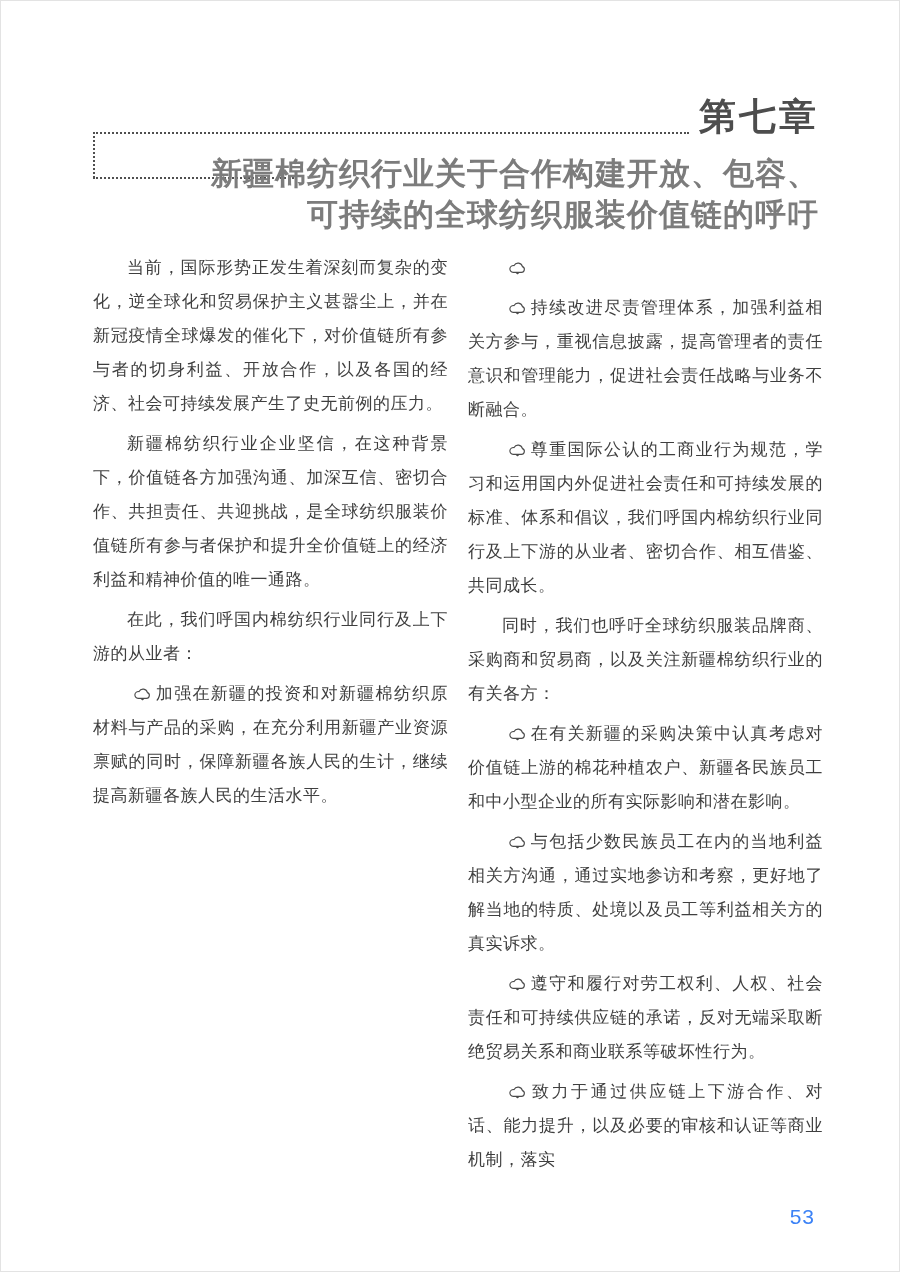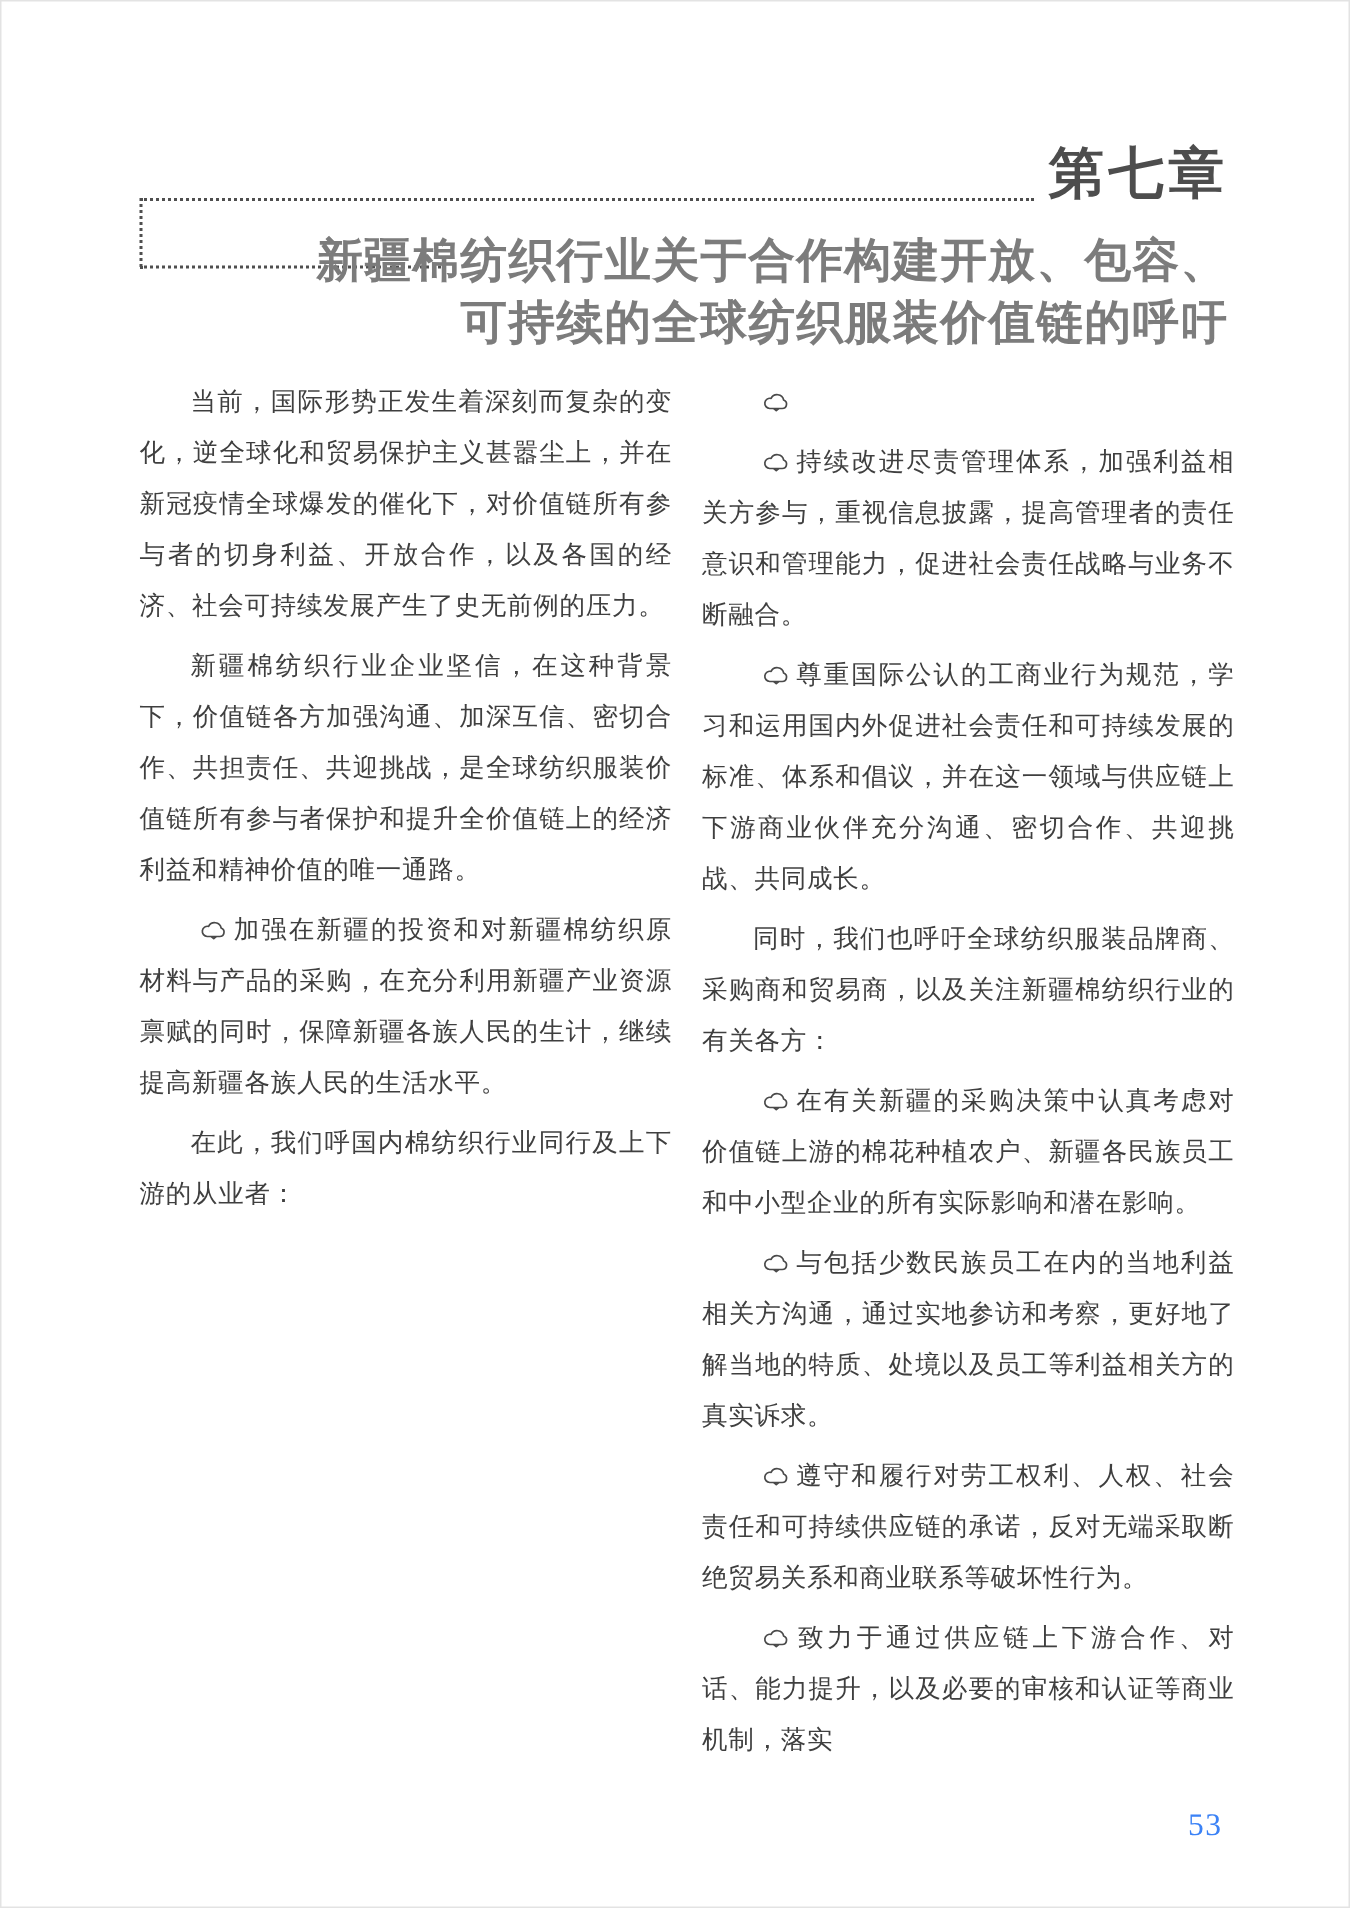--- a/index.html
+++ b/index.html
@@ -9,21 +9,21 @@
   }
   .page {
     position: relative;
     width: 900px;
     height: 1272px;
     margin: 0 auto;
     background: #ffffff;
     border: 1px solid #e3e3e3;
     box-sizing: border-box;
     overflow: hidden;
-    font-family: Liberation Serif, serif;
+    font-family: Liberation Sans, sans-serif;
   }
 
   
   .chapter-number {
     position: absolute;
     top: 96px;
     right: 80px;
     font-size: 37px;
     font-weight: bold;
     color: #4d4d4d;
@@ -123,39 +123,39 @@
 
   <div class="chapter-title">
     <div>新疆棉纺织行业关于合作构建开放、包容、</div>
     <div>可持续的全球纺织服装价值链的呼吁</div>
   </div>
 
   <div class="columns">
     <div class="col">
         <p class="para indent"><span>当前，国际形势正发生着深刻而复杂的变化，逆全球化和贸易保护主义甚嚣尘上，并在新冠疫情全球爆发的催化下，对价值链所有参与者的切身利益、开放合作，以及各国的经济、社会可持续发展产生了史无前例的压力。</span></p>
         <p class="para indent"><span>新疆棉纺织行业企业坚信，在这种背景下，价值链各方加强沟通、加深互信、密切合作、共担责任、共迎挑战，是全球纺织服装价值链所有参与者保护和提升全价值链上的经济利益和精神价值的唯一通路。</span></p>
+        <p class="para indent"><span>在此，我们呼国内棉纺织行业同行及上下游的从业者：</span></p>
         <p class="para bullet"><span class="cotton-icon"><svg viewBox="0 0 20 15" aria-hidden="true">
               <path d="M5.4 12.6 a3.6 3.6 0 1 1 1.0 -7.1 a4.7 4.7 0 0 1 8.8 1.1 a3.1 3.1 0 0 1 -1.0 6.0 z" fill="none" stroke="#4a4a4a" stroke-width="1.2" stroke-linejoin="round"></path>
               <path d="M8.3 12.6 l1.7 1.5 l1.7 -1.5" fill="none" stroke="#4a4a4a" stroke-width="1.2" stroke-linejoin="round"></path>
             </svg></span><span>加强在新疆的投资和对新疆棉纺织原材料与产品的采购，在充分利用新疆产业资源禀赋的同时，保障新疆各族人民的生计，继续提高新疆各族人民的生活水平。</span></p>
-        <p class="para indent"><span>在此，我们呼国内棉纺织行业同行及上下游的从业者：</span></p>
       </div>
     <div class="col">
         <p class="para bullet"><span class="cotton-icon"><svg viewBox="0 0 20 15" aria-hidden="true">
               <path d="M5.4 12.6 a3.6 3.6 0 1 1 1.0 -7.1 a4.7 4.7 0 0 1 8.8 1.1 a3.1 3.1 0 0 1 -1.0 6.0 z" fill="none" stroke="#4a4a4a" stroke-width="1.2" stroke-linejoin="round"></path>
               <path d="M8.3 12.6 l1.7 1.5 l1.7 -1.5" fill="none" stroke="#4a4a4a" stroke-width="1.2" stroke-linejoin="round"></path>
             </svg></span></p>
         <p class="para bullet"><span class="cotton-icon"><svg viewBox="0 0 20 15" aria-hidden="true">
               <path d="M5.4 12.6 a3.6 3.6 0 1 1 1.0 -7.1 a4.7 4.7 0 0 1 8.8 1.1 a3.1 3.1 0 0 1 -1.0 6.0 z" fill="none" stroke="#4a4a4a" stroke-width="1.2" stroke-linejoin="round"></path>
               <path d="M8.3 12.6 l1.7 1.5 l1.7 -1.5" fill="none" stroke="#4a4a4a" stroke-width="1.2" stroke-linejoin="round"></path>
             </svg></span><span>持续改进尽责管理体系，加强利益相关方参与，重视信息披露，提高管理者的责任意识和管理能力，促进社会责任战略与业务不断融合。</span></p>
         <p class="para bullet"><span class="cotton-icon"><svg viewBox="0 0 20 15" aria-hidden="true">
               <path d="M5.4 12.6 a3.6 3.6 0 1 1 1.0 -7.1 a4.7 4.7 0 0 1 8.8 1.1 a3.1 3.1 0 0 1 -1.0 6.0 z" fill="none" stroke="#4a4a4a" stroke-width="1.2" stroke-linejoin="round"></path>
               <path d="M8.3 12.6 l1.7 1.5 l1.7 -1.5" fill="none" stroke="#4a4a4a" stroke-width="1.2" stroke-linejoin="round"></path>
-            </svg></span><span>尊重国际公认的工商业行为规范，学习和运用国内外促进社会责任和可持续发展的标准、体系和倡议，并在这一领域与供应链上下游商业伙伴充分沟通、密切合作、共迎挑战、共同成长。</span></p>
+            </svg></span><span>尊重国际公认的工商业行为规范，学习和运用国内外促进社会责任和可持续发展的标准、体系和倡议，我们呼国内棉纺织行业同行及上下游的从业者、密切合作、相互借鉴、共同成长。</span></p>
         <p class="para indent"><span>同时，我们也呼吁全球纺织服装品牌商、采购商和贸易商，以及关注新疆棉纺织行业的有关各方：</span></p>
         <p class="para bullet"><span class="cotton-icon"><svg viewBox="0 0 20 15" aria-hidden="true">
               <path d="M5.4 12.6 a3.6 3.6 0 1 1 1.0 -7.1 a4.7 4.7 0 0 1 8.8 1.1 a3.1 3.1 0 0 1 -1.0 6.0 z" fill="none" stroke="#4a4a4a" stroke-width="1.2" stroke-linejoin="round"></path>
               <path d="M8.3 12.6 l1.7 1.5 l1.7 -1.5" fill="none" stroke="#4a4a4a" stroke-width="1.2" stroke-linejoin="round"></path>
             </svg></span><span>在有关新疆的采购决策中认真考虑对价值链上游的棉花种植农户、新疆各民族员工和中小型企业的所有实际影响和潜在影响。</span></p>
         <p class="para bullet"><span class="cotton-icon"><svg viewBox="0 0 20 15" aria-hidden="true">
               <path d="M5.4 12.6 a3.6 3.6 0 1 1 1.0 -7.1 a4.7 4.7 0 0 1 8.8 1.1 a3.1 3.1 0 0 1 -1.0 6.0 z" fill="none" stroke="#4a4a4a" stroke-width="1.2" stroke-linejoin="round"></path>
               <path d="M8.3 12.6 l1.7 1.5 l1.7 -1.5" fill="none" stroke="#4a4a4a" stroke-width="1.2" stroke-linejoin="round"></path>
             </svg></span><span>与包括少数民族员工在内的当地利益相关方沟通，通过实地参访和考察，更好地了解当地的特质、处境以及员工等利益相关方的真实诉求。</span></p>
         <p class="para bullet"><span class="cotton-icon"><svg viewBox="0 0 20 15" aria-hidden="true">

